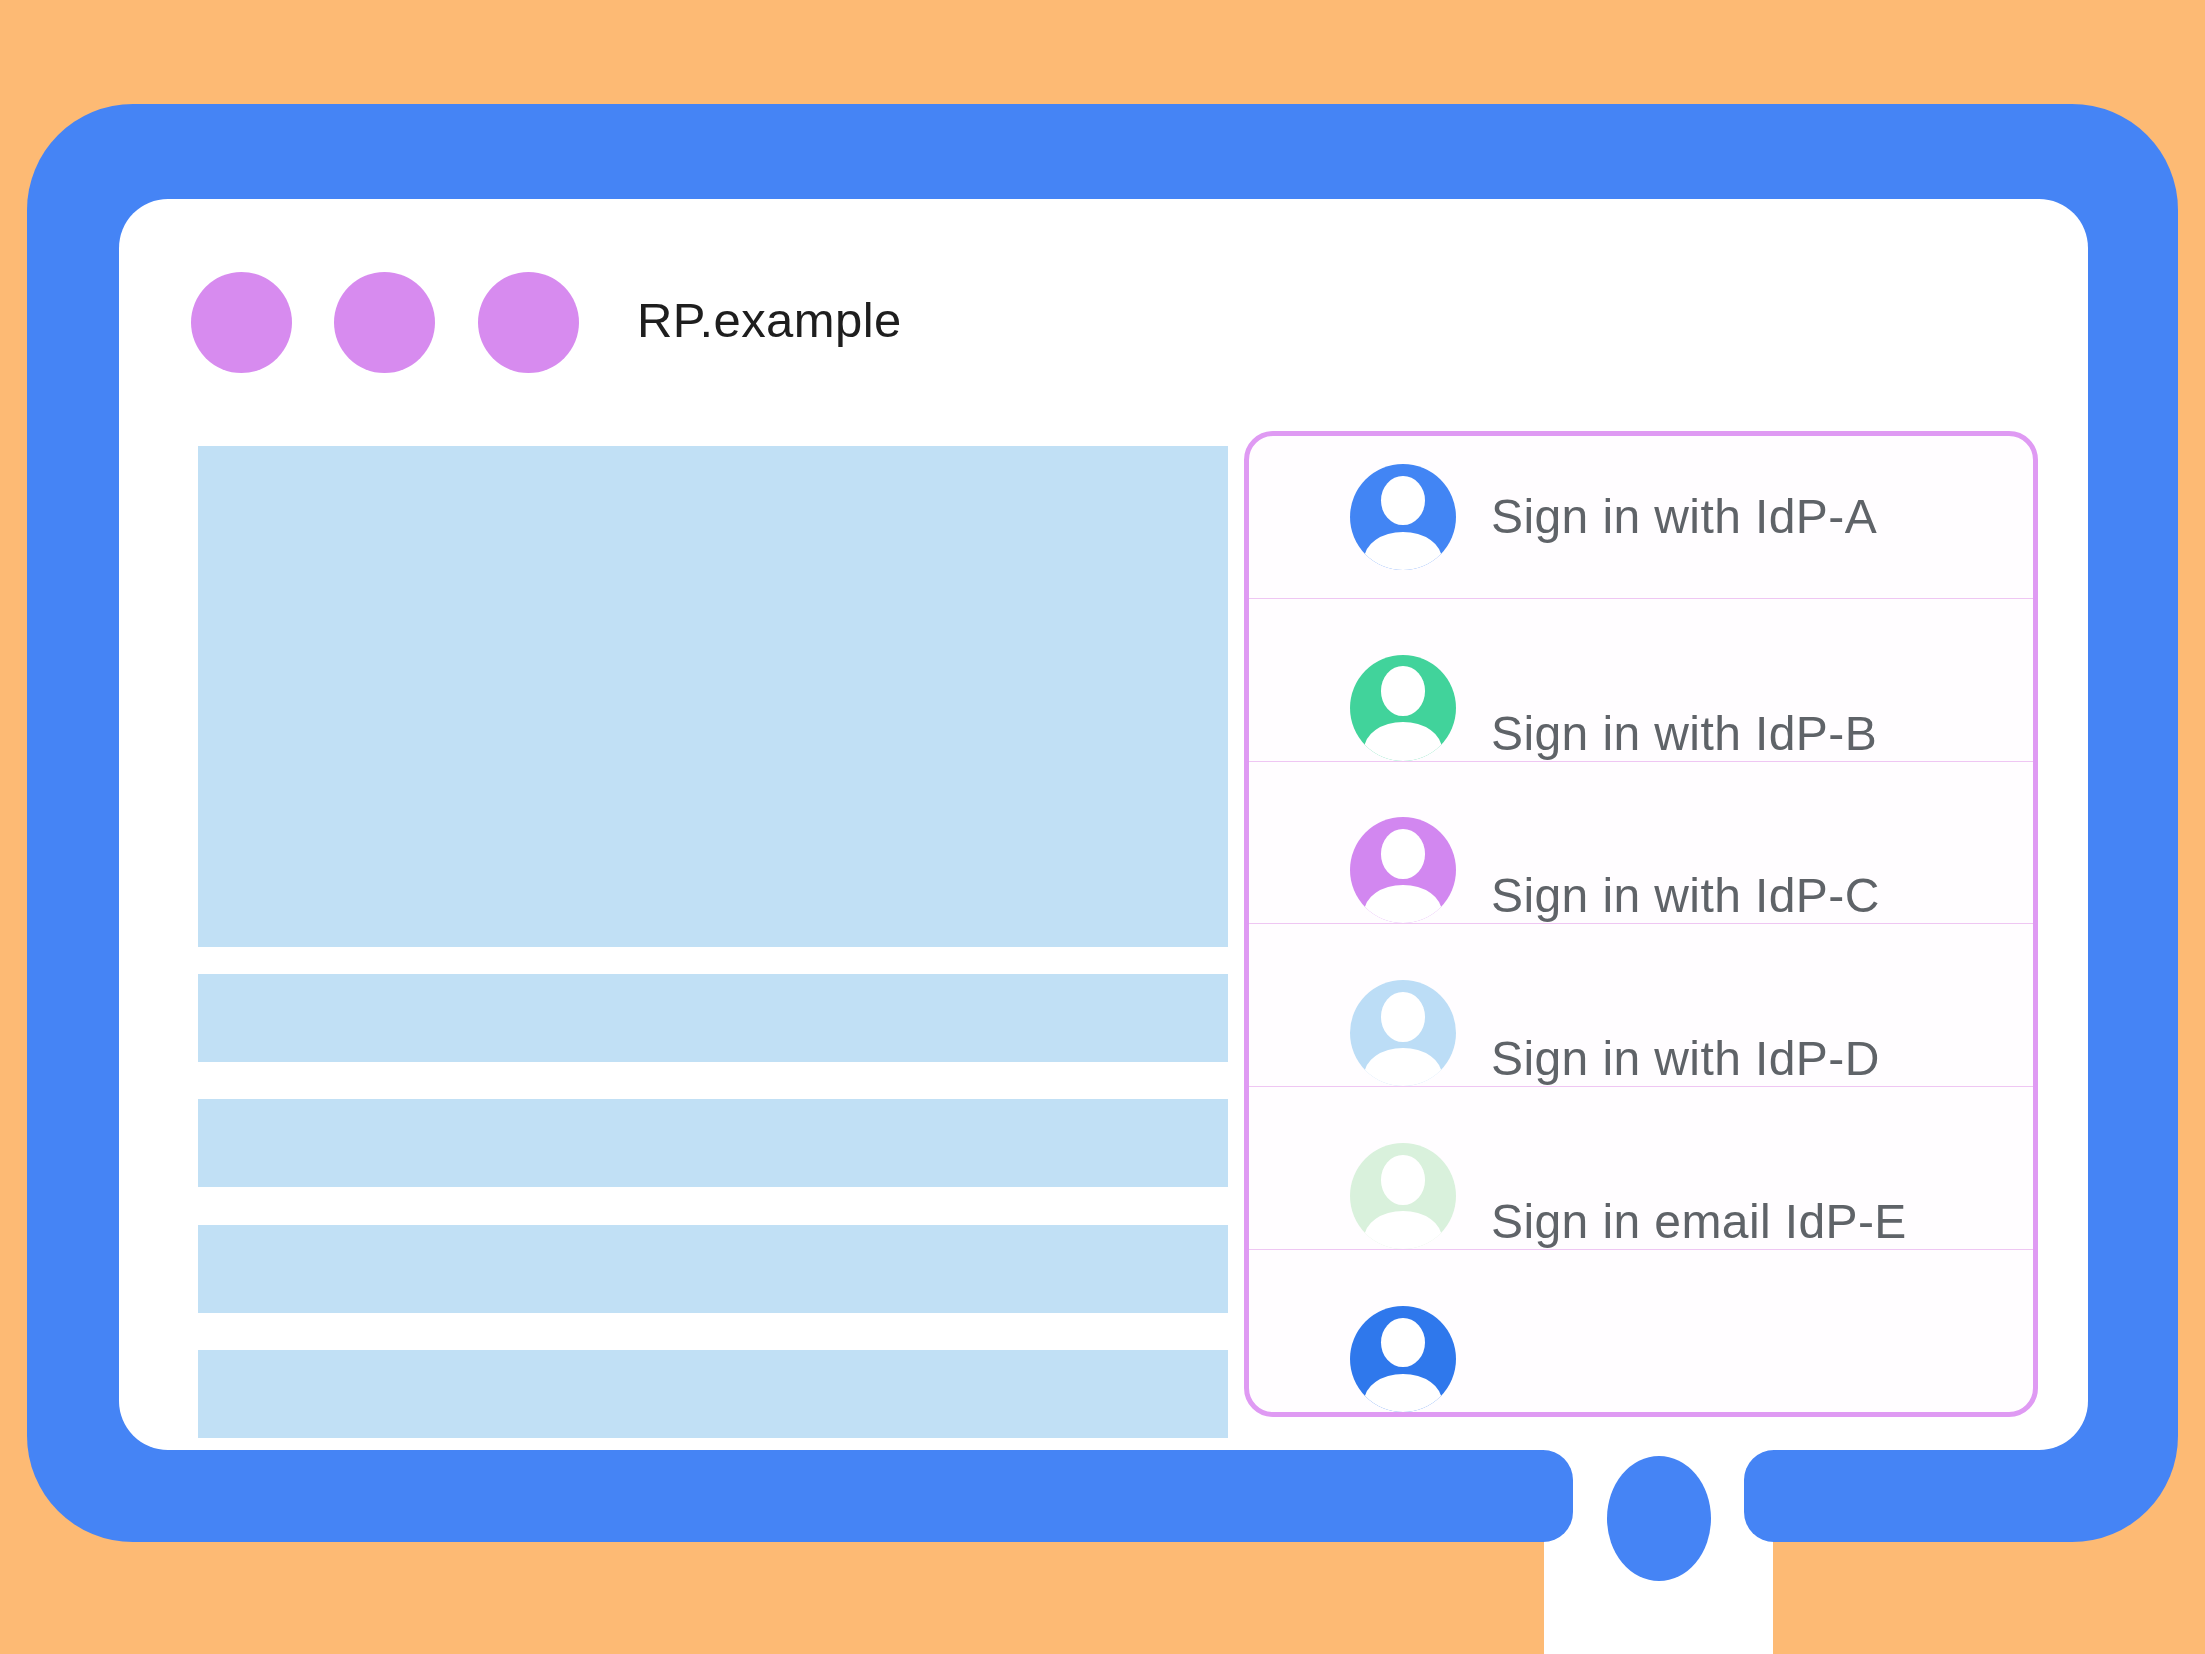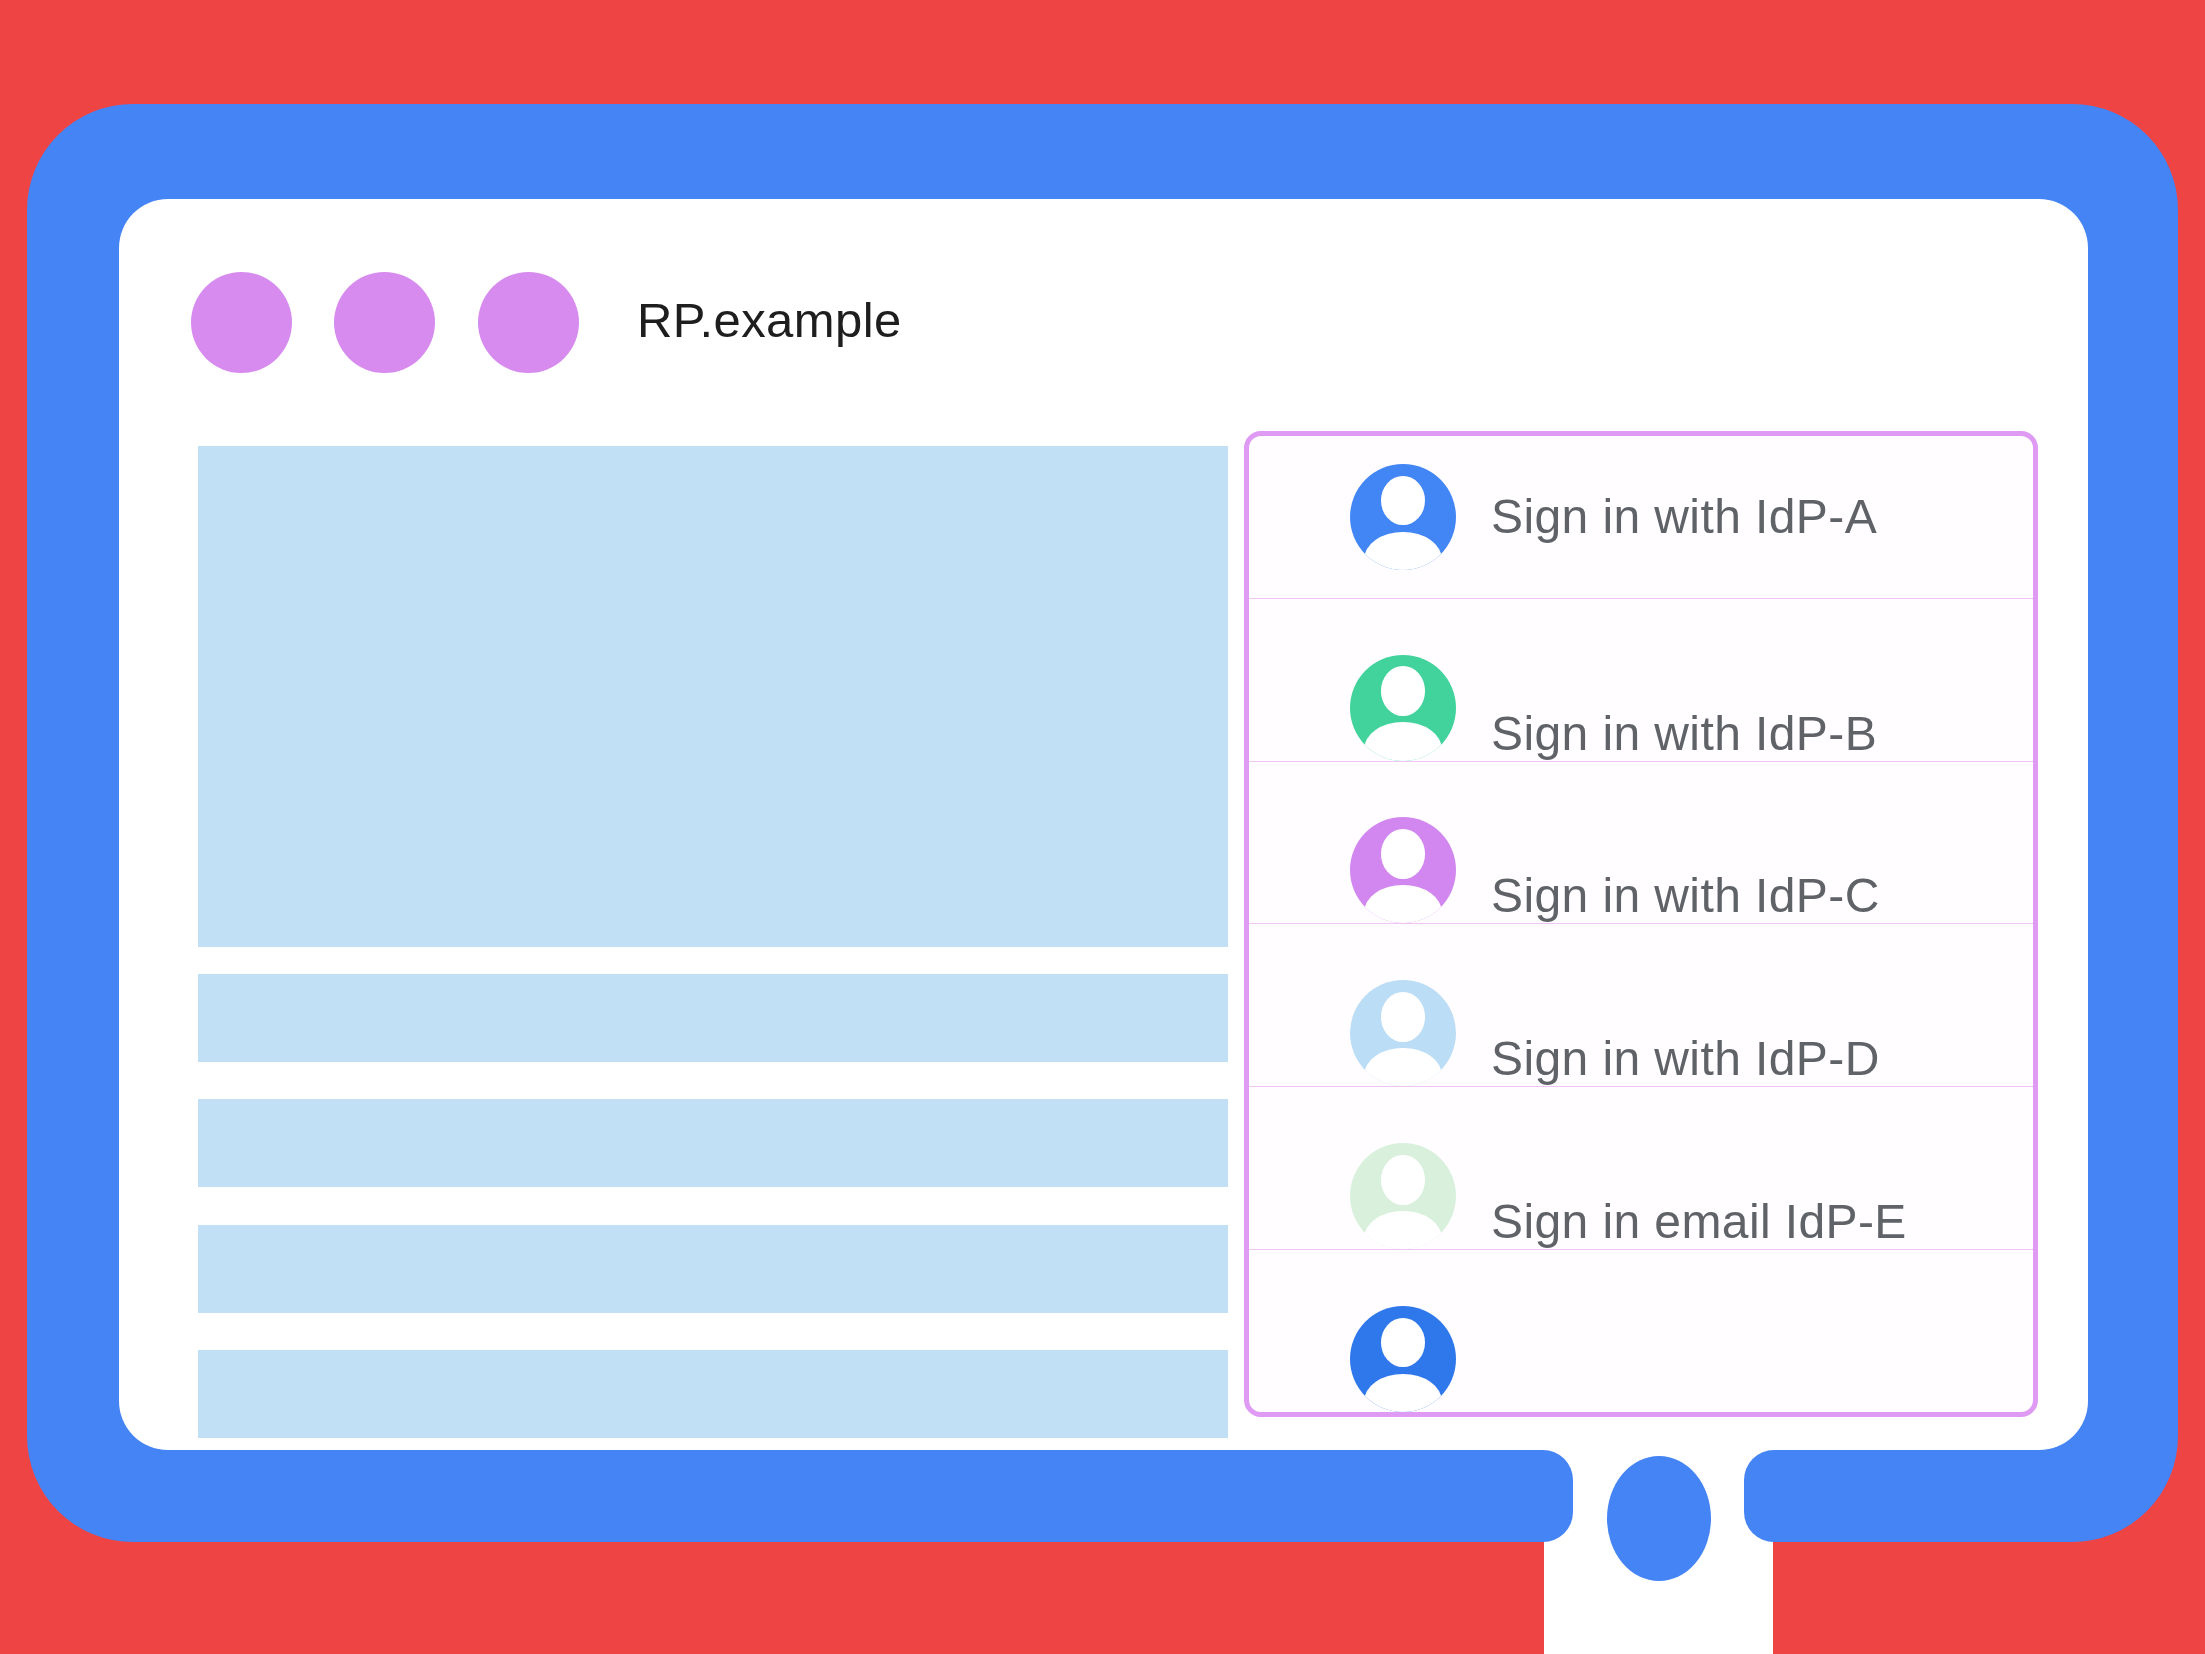--- a/index.html
+++ b/index.html
@@ -1,17 +1,17 @@
 <!DOCTYPE html>
 <html style="font-size:14px"><head>
 <meta charset="utf-8">
 <style>
   html,body{margin:0;padding:0;background:#ffffff;}
   body{font-family:"Liberation Sans","DejaVu Sans",sans-serif;}
-  #canvas{position:relative;width:2206px;height:1654px;background:#ef4444;overflow:hidden;}
+  #canvas{position:relative;width:2206px;height:1654px;background:#fdba74;overflow:hidden;}
 
   
   .frame{position:absolute;left:26.5px;top:104px;width:2151px;height:1438px;
          background:#4584F5;border-radius:106px;}
   .screen{position:absolute;left:119px;top:199px;width:1969px;height:1251px;
           background:#ffffff;border-radius:49px;}
 
   
   .bar-gap{position:absolute;left:1544px;top:1449px;width:229px;height:206px;background:#ffffff;}
   .bar-cap{position:absolute;top:1450px;width:62px;height:92px;background:#4584F5;}
@@ -27,21 +27,21 @@
          color:#1e1e1e;font-weight:500;letter-spacing:0.4px;}
 
   
   .block{position:absolute;background:#C1E0F5;}
   .hero{left:198px;top:446px;width:1030px;height:501px;}
   .bar{left:198px;width:1030px;height:88px;}
   .bar1{top:974px;} .bar2{top:1099px;} .bar3{top:1225px;} .bar4{top:1350px;}
 
   
   .panel{position:absolute;left:1244px;top:431px;width:794px;height:986px;
-         background:#fffdff;border:5.3px solid #DF9AF3;border-radius:17px;
+         background:#fffdff;border:5.3px solid #DF9AF3;border-radius:29px;
          box-sizing:border-box;display:flex;flex-direction:column;overflow:hidden;}
   .option{flex:1 1 0;display:flex;align-items:center;padding-left:101px;box-sizing:border-box;}
   .option + .option{border-top:1.8px solid #EFC6F3;align-items:flex-end;}
   .avatar{position:relative;width:106px;height:106px;border-radius:50%;overflow:hidden;flex:0 0 auto;}
   .avatar .head{position:absolute;left:29%;top:11%;width:42%;height:47%;background:#ffffff;border-radius:50%;}
   .avatar .body{position:absolute;left:13%;top:64%;width:74%;height:52%;background:#ffffff;border-radius:50%;}
   .option .label{margin-left:35px;font-size:48px;color:#5F6368;font-weight:500;letter-spacing:0.4px;white-space:nowrap;}
 </style>
 </head>
 <body>

